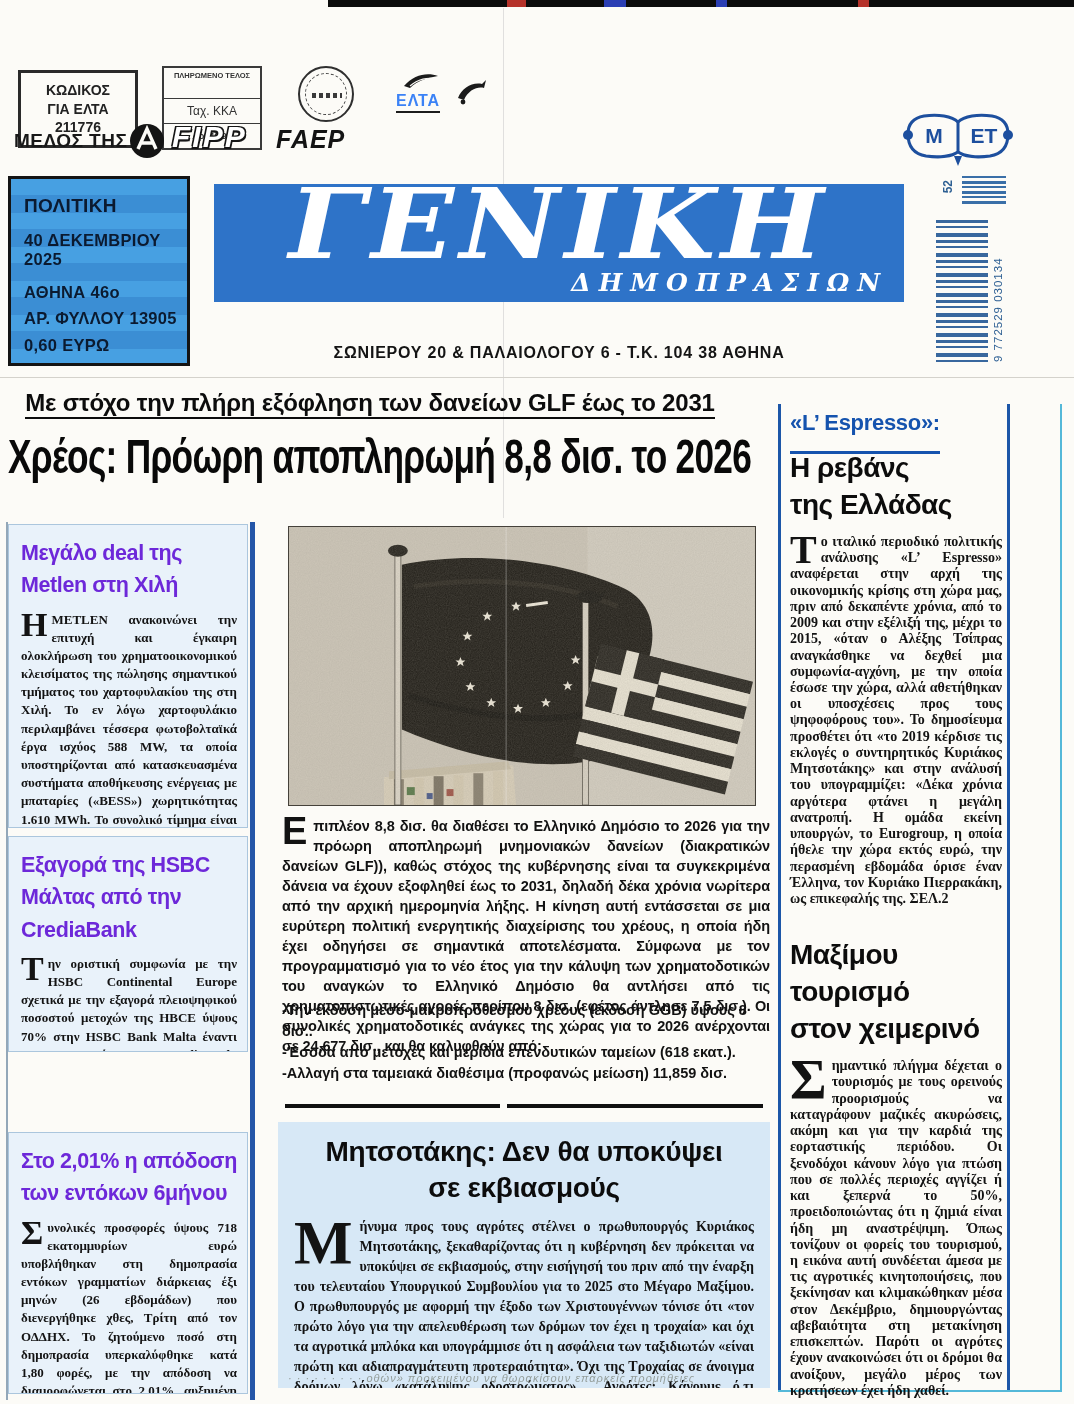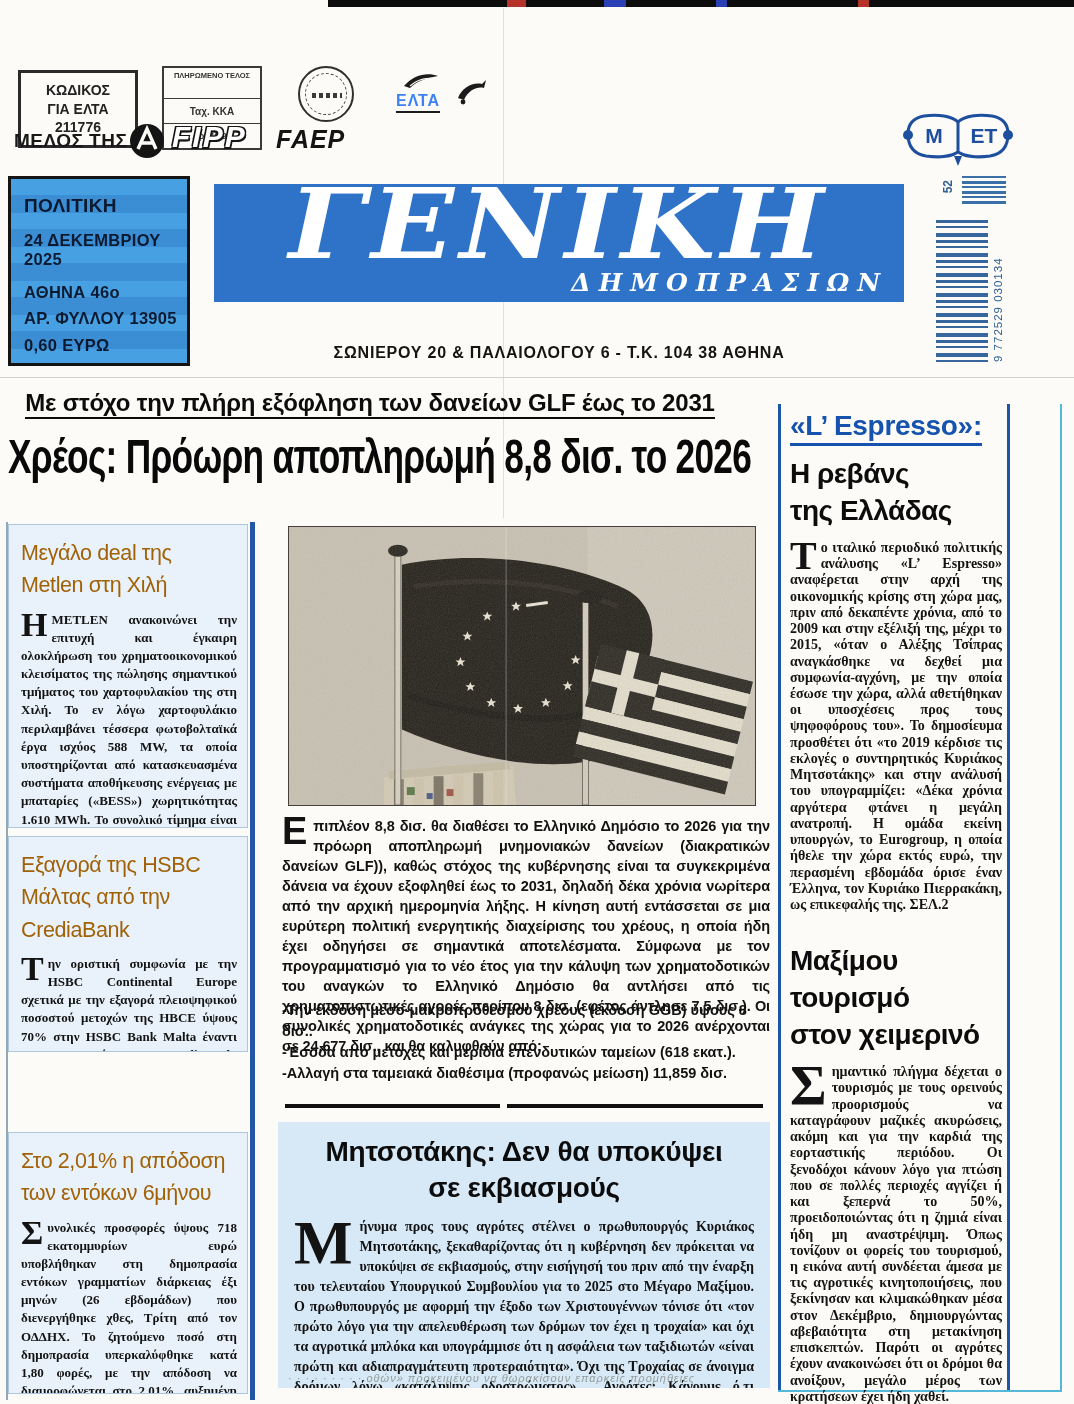--- a/index.html
+++ b/index.html
@@ -17,21 +17,21 @@
   .fold-line { left:503px; top:8px; width:1px; height:510px; background:rgba(60,60,70,.14); }
   .mast-hairline { left:0; top:377px; width:1074px; height:1px; background:#d4d2cc; }
 
   
   .code-box { left:18px; top:70px; width:120px; height:78px; border:3px solid #2a2a2a;
     display:flex; flex-direction:column; align-items:center; justify-content:center;
     font-size:14px; font-weight:bold; line-height:1.35; text-align:center; color:#222; }
   .fee-box { left:162px; top:66px; width:100px; height:84px; border:2px solid #3a3a3a; color:#333;
     display:flex; flex-direction:column; text-align:center; }
   .fee-box .r1 { font-size:7.5px; font-weight:bold; padding:3px 2px; border-bottom:1.5px solid #3a3a3a; line-height:1.25; flex:1; }
-  .fee-box .r2 { font-size:10px; font-weight:bold; border-bottom:1.5px solid #3a3a3a; flex:1; display:flex; align-items:center; justify-content:center; }
+  .fee-box .r2 { font-size:12px; font-weight:normal; border-bottom:1.5px solid #3a3a3a; flex:1; display:flex; align-items:center; justify-content:center; }
   .fee-box .r3 { font-size:9px; font-weight:bold; flex:1; display:flex; align-items:center; justify-content:center; }
   .stamp { left:298px; top:66px; width:56px; height:56px; border:2.5px solid #2f2f2f; border-radius:50%; }
   .stamp::before { content:""; position:absolute; inset:5px; border:1.5px dashed #444; border-radius:50%; }
   .stamp::after { content:""; position:absolute; left:12px; top:25px; width:30px; height:5px; background:repeating-linear-gradient(90deg,#3a3a3a 0 4px, transparent 4px 7px); }
   .elta-group { left:372px; top:70px; width:120px; height:60px; }
   .elta-wing { position:absolute; left:28px; top:0; }
   .elta-word { position:absolute; left:24px; top:22px; font-size:16px; font-weight:800; letter-spacing:1px; color:#3b82f6; border-bottom:2px solid #1c1c1c; padding-bottom:1px; }
   .elta-horn { position:absolute; left:84px; top:8px; }
   .member-row { left:14px; top:118px; width:420px; height:48px; }
   .member-label { position:absolute; left:0; top:12px; font-size:19px; font-weight:700; letter-spacing:.5px; color:#181818; }
@@ -78,21 +78,21 @@
   .headline { left:8px; top:428px; width:1000px; font-size:49px; font-weight:800; letter-spacing:-1px;
     white-space:nowrap; transform:scaleX(.72); transform-origin:left; color:#090909; }
 
   
   .left-edge { left:6px; top:522px; width:2px; height:878px; background:#93a7b8; }
   .left-rule { left:250px; top:522px; width:5px; height:878px; background:#2456a8; }
   .lbox { left:8px; width:240px; background:#e9f2fa; border:1px solid #abc6dd; padding:12px 10px 0 12px; overflow:hidden; }
   .lbox1 { top:524px; height:304px; }
   .lbox2 { top:836px; height:216px; }
   .lbox3 { top:1132px; height:262px; }
-  .ltitle { font-size:21.5px; font-weight:400; line-height:1.5; letter-spacing:-.4px; color:#a16207; }
+  .ltitle { font-size:21.5px; font-weight:700; line-height:1.5; letter-spacing:-.4px; color:#6d28d9; }
   .lbody { margin-top:9px; font-family:"Liberation Serif", serif; font-weight:700; font-size:13px; line-height:1.4; text-align:justify; color:#131313; }
   .dc-l { float:left; font-family:"Liberation Serif", serif; font-weight:bold; font-size:34px; line-height:27px; padding-right:4px; }
 
   
   .photo { left:288px; top:526px; width:468px; height:280px; border:1px solid #45413a; background:#cdc6b8; }
   .center-body { left:282px; top:816px; width:488px; font-size:14.5px; font-weight:700; line-height:1.38; text-align:justify; letter-spacing:-.1px; color:#121212; }
   .dc-c { float:left; font-size:38px; line-height:31px; font-weight:800; padding-right:6px; }
   .bullets { left:282px; top:1000px; width:488px; font-size:14.5px; font-weight:700; line-height:1.45; color:#121212; }
   .divider { left:285px; top:1104px; width:478px; height:4px;
     background:linear-gradient(90deg,#101010 0 45%, transparent 45% 46.5%, #101010 46.5% 100%); }
@@ -100,21 +100,21 @@
   .mits-title { text-align:center; font-size:28px; font-weight:800; line-height:1.3; letter-spacing:-.3px; color:#0c0c0c; }
   .mits-body { margin-top:10px; font-family:"Liberation Serif", serif; font-weight:700; font-size:14px; line-height:1.43; text-align:justify; color:#131313; }
   .dc-m { float:left; font-family:"Liberation Serif", serif; font-weight:bold; font-size:62px; line-height:50px; padding-right:7px; }
 
   
   .r-left-rule  { left:778px;  top:404px; width:3px; height:986px; background:#1c56a8; }
   .r-inner-rule { left:1007px; top:404px; width:3px; height:986px; background:#1c56a8; }
   .r-cyan-v { left:1060px; top:404px; width:2px; height:988px; background:#54b8d8; }
   .r-cyan-b { left:778px; top:1390px; width:284px; height:2px; background:#54b8d8; }
   .right-content { left:790px; top:410px; width:212px; }
-  .r-kicker span { font-size:28px; font-weight:800; color:#1553ae; border-bottom:3px solid #1553ae; padding-bottom:2px; letter-spacing:-.3px; }
+  .r-kicker span { font-size:22px; font-weight:800; color:#1553ae; border-bottom:3px solid #1553ae; padding-bottom:16px; letter-spacing:-.3px; }
   .r-title { margin-top:14px; font-size:28px; font-weight:800; line-height:1.32; letter-spacing:-.5px; color:#0c0c0c; }
   .r-title div { display:block; }
   .r-body { margin-top:10px; font-family:"Liberation Serif", serif; font-weight:700; font-size:14px; line-height:1.16; text-align:justify; color:#131313; }
   .dc-r { float:left; font-family:"Liberation Serif", serif; font-weight:bold; font-size:40px; line-height:31px; padding-right:4px; }
   .dc-r-lg { float:left; font-family:"Liberation Serif", serif; font-weight:bold; font-size:56px; line-height:44px; padding-right:5px; }
   .r-gap { margin-top:30px; }
 
   
   .ghost { left:288px; top:1372px; width:620px; font-size:11px; font-style:italic; color:#7e857c; opacity:.75; letter-spacing:1px; white-space:nowrap; overflow:hidden; }
 </style>
@@ -163,21 +163,21 @@
     <line x1="58" y1="12" x2="58" y2="42" stroke="#1d4f9e" stroke-width="3"></line>
     <circle cx="8" cy="25" r="5" fill="#1d4f9e"></circle>
     <circle cx="108" cy="25" r="5" fill="#1d4f9e"></circle>
     <path d="M54 46 L58 56 L62 46" fill="#1d4f9e"></path>
     <text x="34" y="33" text-anchor="middle" font-size="21" font-weight="bold" fill="#1d4f9e" font-family="Liberation Sans, sans-serif">M</text>
     <text x="84" y="33" text-anchor="middle" font-size="21" font-weight="bold" fill="#1d4f9e" font-family="Liberation Sans, sans-serif">ET</text>
   </svg>
 
   <div class="abs date-box">
     <span class="db-day">ΠΟΛΙΤΙΚΗ</span>
-    <span class="db-date">24 ΔΕΚΕΜΒΡΙΟΥ 2025</span>
+    <span class="db-date">40 ΔΕΚΕΜΒΡΙΟΥ 2025</span>
     <span class="db-year">ΑΘΗΝΑ 46ο</span>
     <span class="db-issue">ΑΡ. ΦΥΛΛΟΥ 13905</span>
     <span class="db-price">0,60 ΕΥΡΩ</span>
   </div>
 
   <div class="abs mast">
     <div class="mast-title">ΓΕΝΙΚΗ</div>
     <div class="mast-sub">ΔΗΜΟΠΡΑΣΙΩΝ</div>
   </div>
   <div class="abs address">ΣΩΝΙΕΡΟΥ 20 &amp; ΠΑΛΑΙΟΛΟΓΟΥ  6 - Τ.Κ. 104 38 ΑΘΗΝΑ</div>

